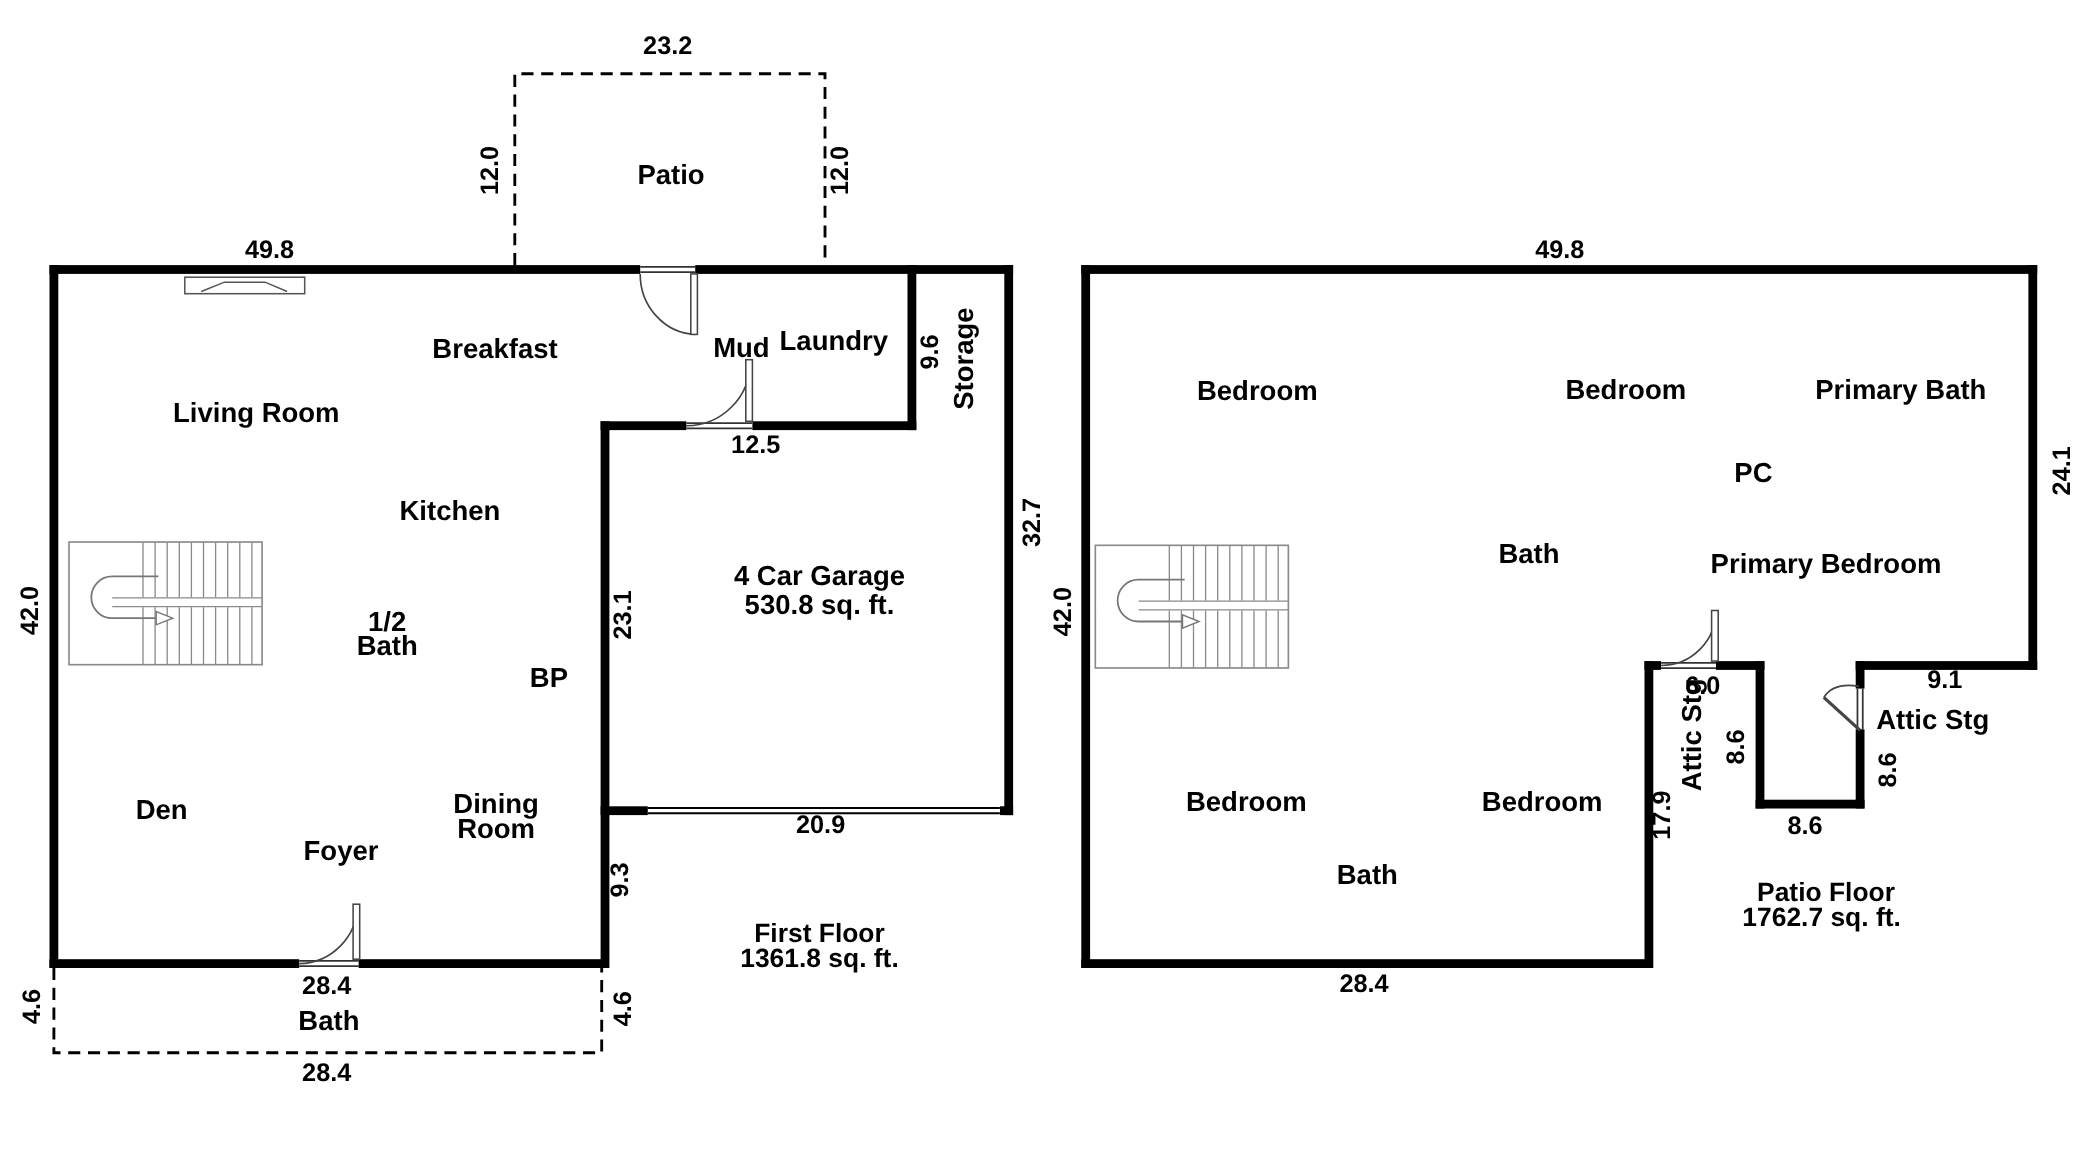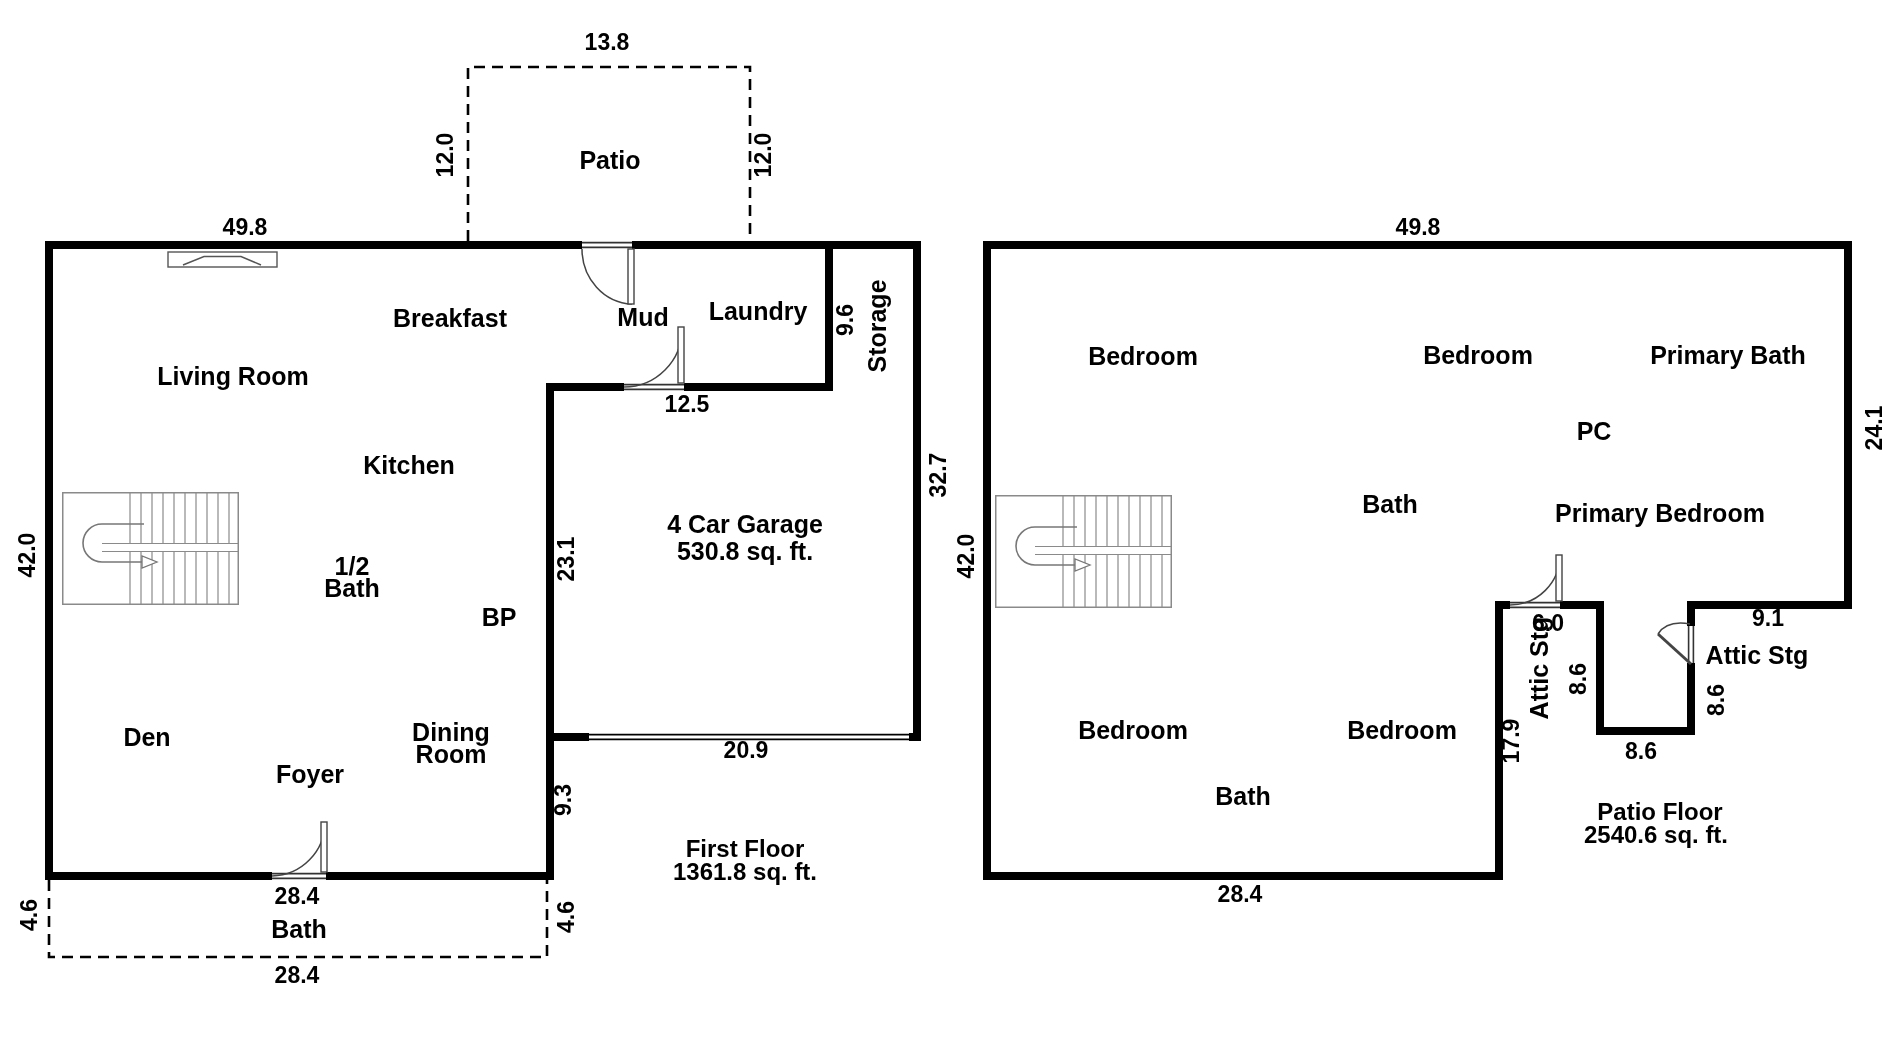--- a/index.html
+++ b/index.html
@@ -132,31 +132,31 @@
         <line x1="167" y1="1" x2="167" y2="112" stroke="#8a8a8a" stroke-width="1.2"></line>
         <rect x="2" y="51" width="173" height="9" fill="#fff"></rect>
         <line x1="40" y1="51.5" x2="176" y2="51.5" stroke="#8a8a8a" stroke-width="1.2"></line>
         <line x1="40" y1="59.5" x2="176" y2="59.5" stroke="#8a8a8a" stroke-width="1.2"></line>
         <path d="M 82 32 L 40 32 A 19 19 0 0 0 40 70 L 80 70" fill="none" stroke="#777" stroke-width="1.6"></path>
         <polygon points="80,64 80,76 95,70" fill="#fff" stroke="#777" stroke-width="1.3"></polygon>
       </g>
     </defs>
   </svg>
 
-  <div class="lbl dim" style="left:607px;top:42px">13.8</div>
+  <div class="lbl dim" style="left:607px;top:42px">23.2</div>
   <div class="lbl dim vert" style="left:445px;top:155px">12.0</div>
   <div class="lbl dim vert" style="left:763px;top:155px">12.0</div>
   <div class="lbl" style="left:610px;top:160px">Patio</div>
 
   <div class="lbl dim" style="left:245px;top:227px">49.8</div>
   <div class="lbl dim vert" style="left:27px;top:555px">42.0</div>
 
   <div class="lbl" style="left:233px;top:376px">Living Room</div>
   <div class="lbl" style="left:450px;top:318px">Breakfast</div>
-  <div class="lbl" style="left:643px;top:317px">Mud</div>
+  <div class="lbl" style="left:674px;top:317px">Mud</div>
   <div class="lbl" style="left:758px;top:311px">Laundry</div>
   <div class="lbl dim vert" style="left:845px;top:320px">9.6</div>
   <div class="lbl vert" style="left:877px;top:326px">Storage</div>
   <div class="lbl dim vert" style="left:938px;top:475px">32.7</div>
 
   <div class="lbl dim" style="left:687px;top:404px">12.5</div>
   <div class="lbl" style="left:409px;top:465px">Kitchen</div>
 
   <div class="lbl" style="left:745px;top:524px">4 Car Garage</div>
   <div class="lbl" style="left:745px;top:551px">530.8 sq. ft.</div>
@@ -201,17 +201,17 @@
   <div class="lbl dim" style="left:1641px;top:751px">8.6</div>
   <div class="lbl dim vert" style="left:1716px;top:700px">8.6</div>
   <div class="lbl" style="left:1757px;top:655px">Attic Stg</div>
   <div class="lbl dim" style="left:1768px;top:618px">9.1</div>
 
   <div class="lbl" style="left:1133px;top:730px">Bedroom</div>
   <div class="lbl" style="left:1402px;top:730px">Bedroom</div>
   <div class="lbl" style="left:1243px;top:796px">Bath</div>
 
   <div class="lbl cap" style="left:1660px;top:812px">Patio Floor</div>
-  <div class="lbl cap" style="left:1656px;top:835px">2540.6 sq. ft.</div>
+  <div class="lbl cap" style="left:1656px;top:835px">1762.7 sq. ft.</div>
 
   <div class="lbl dim" style="left:1240px;top:894px">28.4</div>
 
 </div>
 
 </body></html>

